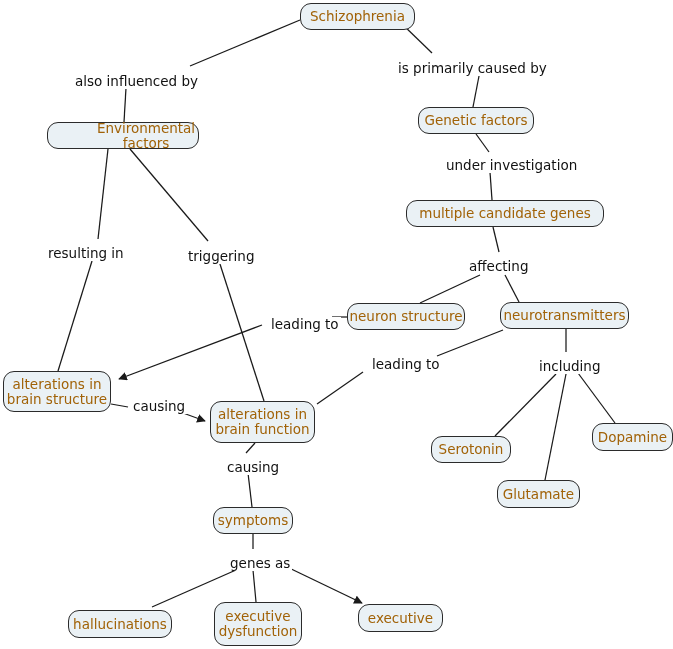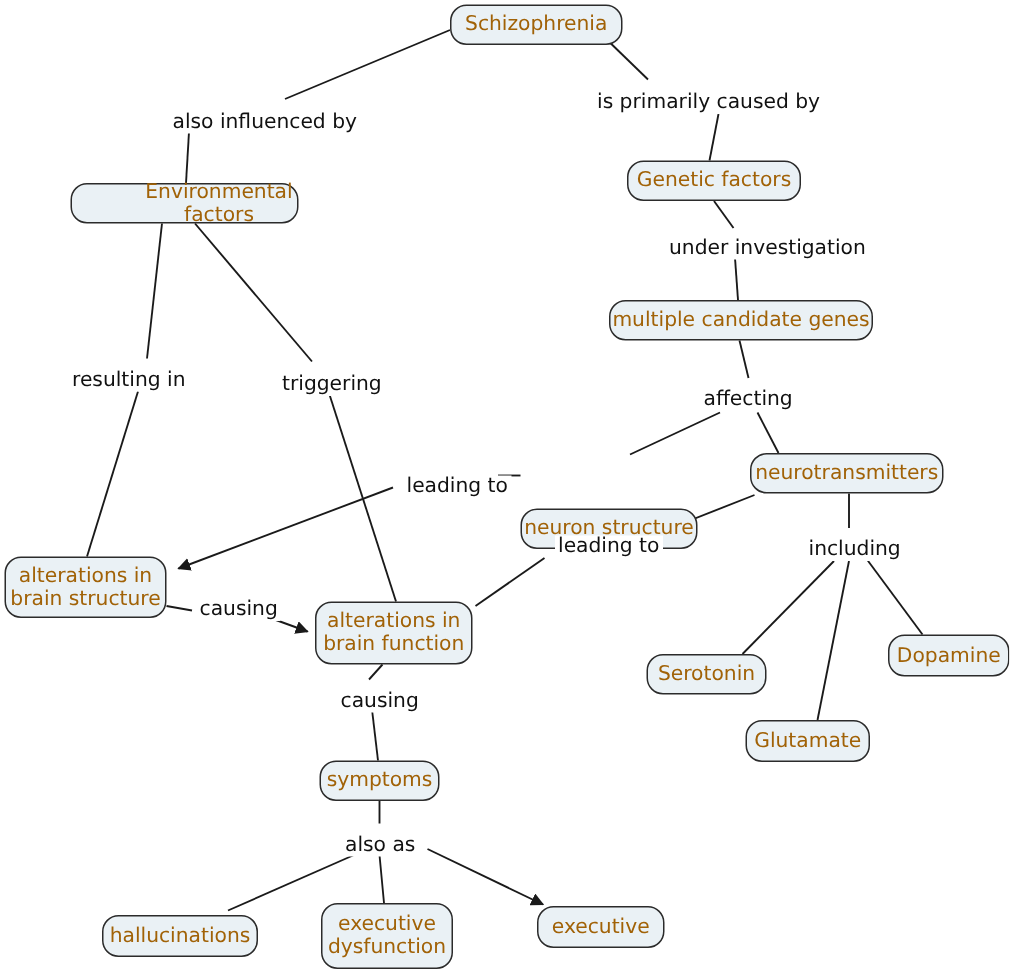--- a/index.html
+++ b/index.html
@@ -104,23 +104,23 @@
       <path marker-end="url(#arrow)" d="M 285 566 L 362 603"></path>
     </g>
   </svg>
 
   <div class="node" style="left:300px; top:3px; width:115px; height:27px;">Schizophrenia</div>
 
   <div class="node" style="left:47px; top:122px; width:152px; height:27px;padding-left:46px;">Environmental factors</div>
 
   <div class="node" style="left:418px; top:107px; width:116px; height:27px;">Genetic factors</div>
 
-  <div class="node" style="left:406px; top:200px; width:176px; height:27px;">multiple candidate genes</div>
+  <div class="node" style="left:406px; top:200px; width:198px; height:27px;">multiple candidate genes</div>
 
-  <div class="node" style="left:347px; top:303px; width:118px; height:27px;margin-top:36px;">neuron structure</div>
+  <div class="node" style="left:347px; top:303px; width:118px; height:27px;">neuron structure</div>
 
   <div class="node" style="left:500px; top:302px; width:129px; height:27px;">neurotransmitters</div>
 
   <div class="node" style="left:431px; top:436px; width:80px; height:27px;">Serotonin</div>
 
   <div class="node" style="left:497px; top:480px; width:83px; height:28px;">Glutamate</div>
 
   <div class="node" style="left:592px; top:423px; width:81px; height:28px;">Dopamine</div>
 
   <div class="node" style="left:3px; top:371px; width:108px; height:41px;">alterations in
@@ -131,21 +131,21 @@
 
   <div class="node" style="left:213px; top:507px; width:80px; height:27px;">symptoms</div>
 
   <div class="node" style="left:68px; top:610px; width:104px; height:28px;">hallucinations</div>
 
   <div class="node" style="left:214px; top:602px; width:88px; height:44px;">executive
 dysfunction</div>
 
   <div class="node" style="left:358px; top:604px; width:85px; height:28px;">executive</div>
 
-  <div class="edge-label" style="left:73px; top:74px;margin-left:40px;">also influenced by</div>
+  <div class="edge-label" style="left:73px; top:74px;">also influenced by</div>
 
   <div class="edge-label" style="left:396px; top:61px;">is primarily caused by</div>
 
   <div class="edge-label" style="left:444px; top:158px;text-align:center;">under investigation</div>
 
   <div class="edge-label" style="left:467px; top:259px;">affecting</div>
 
   <div class="edge-label" style="left:537px; top:359px;">including</div>
 
   <div class="edge-label" style="left:269px; top:317px;">leading to</div>
@@ -153,15 +153,15 @@
   <div class="edge-label" style="left:370px; top:357px;">leading to</div>
 
   <div class="edge-label" style="left:46px; top:246px;">resulting in</div>
 
   <div class="edge-label" style="left:186px; top:249px;">triggering</div>
 
   <div class="edge-label" style="left:131px; top:399px;">causing</div>
 
   <div class="edge-label" style="left:225px; top:460px;">causing</div>
 
-  <div class="edge-label" style="left:228px; top:556px;">also as</div>
+  <div class="edge-label" style="left:228px; top:556px;">genes as</div>
 
 </div>
 
 </body></html>

